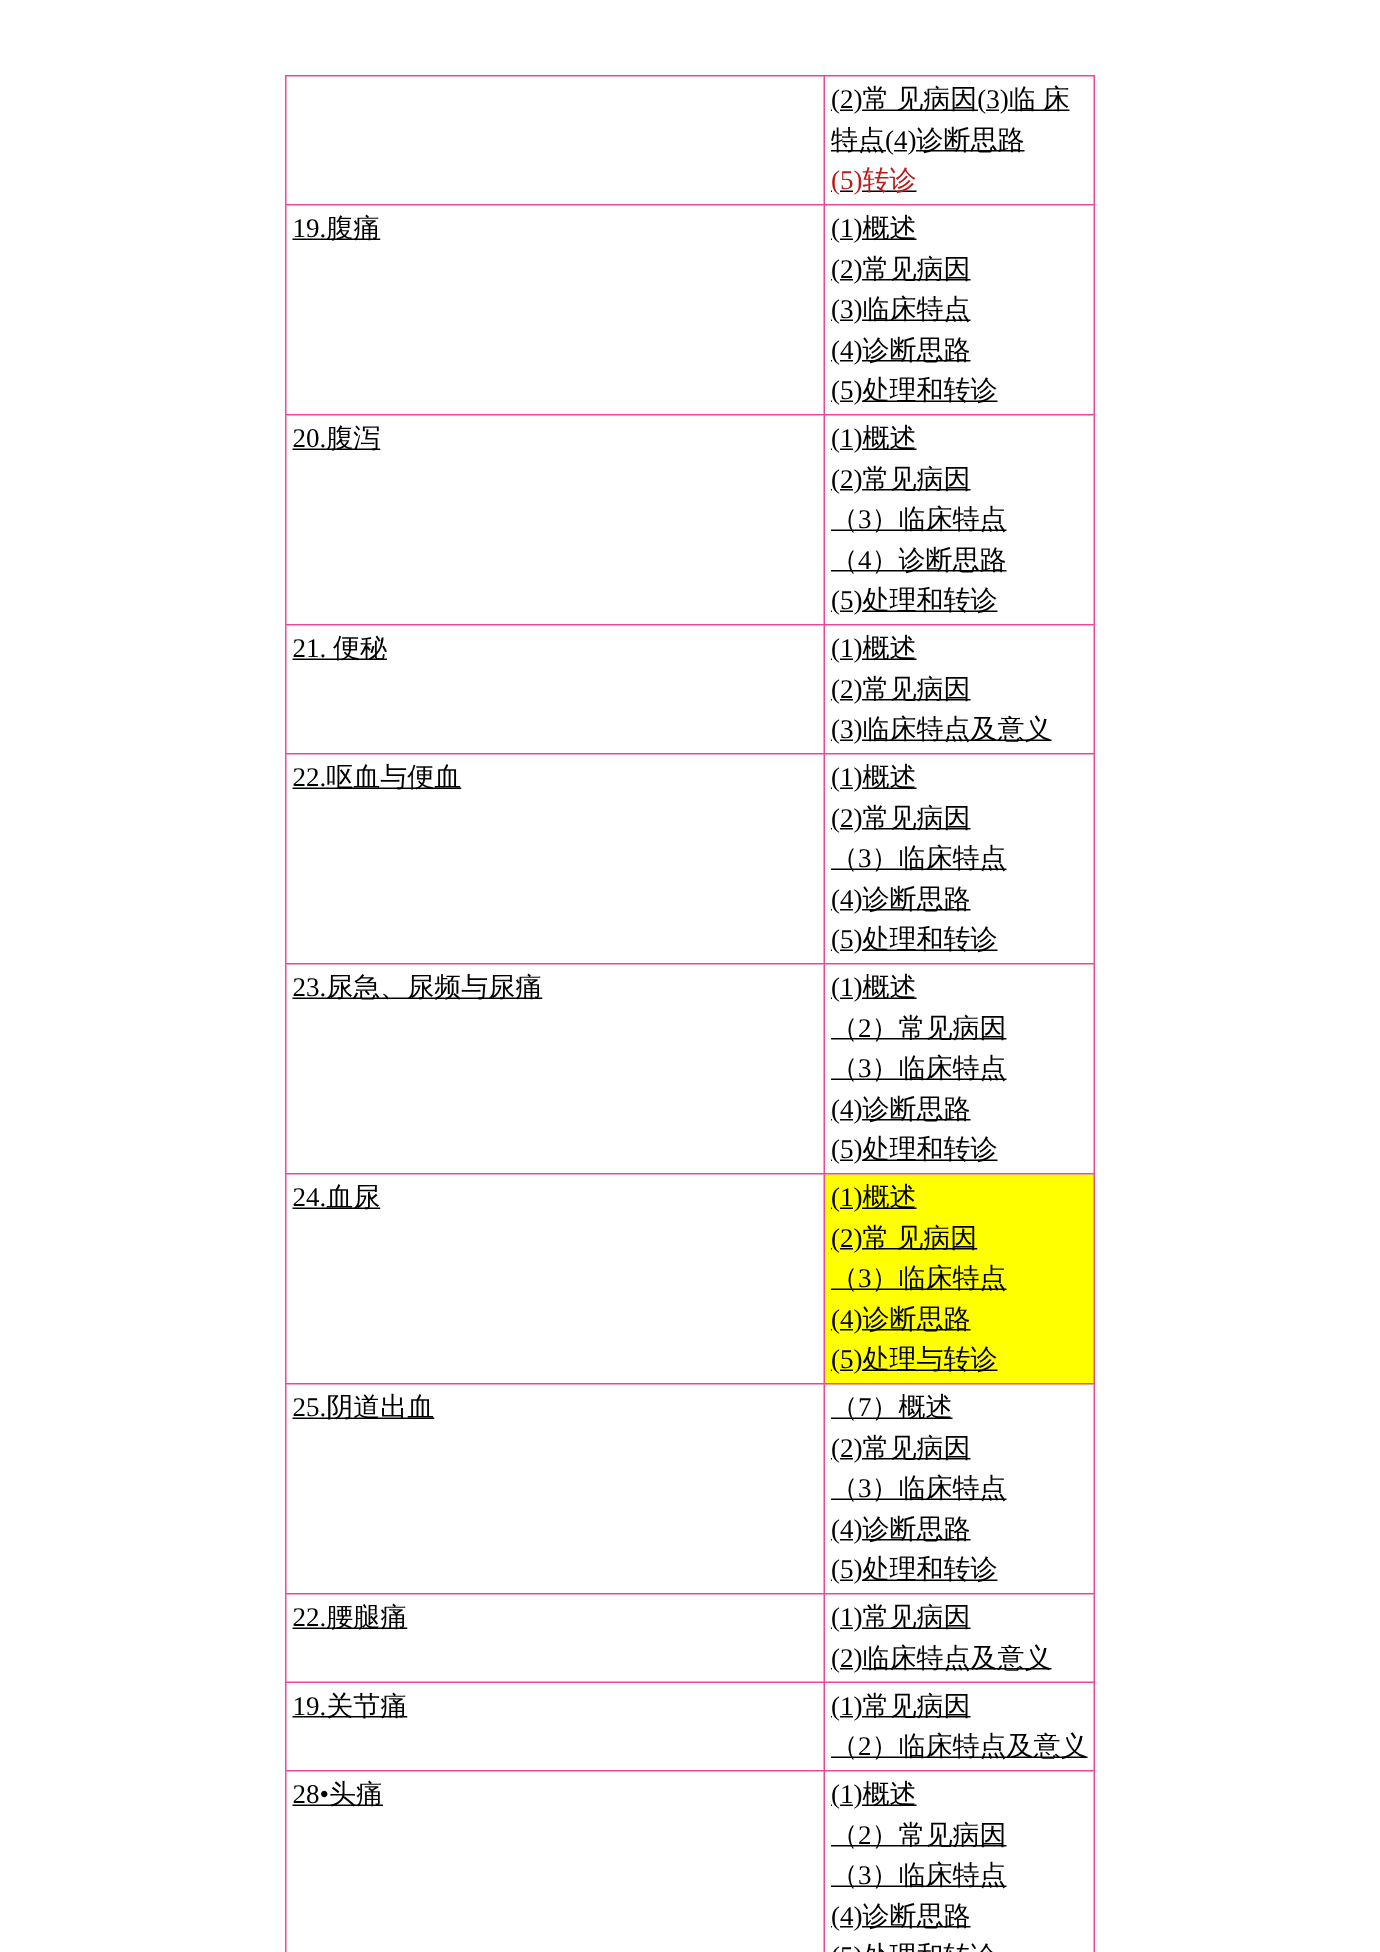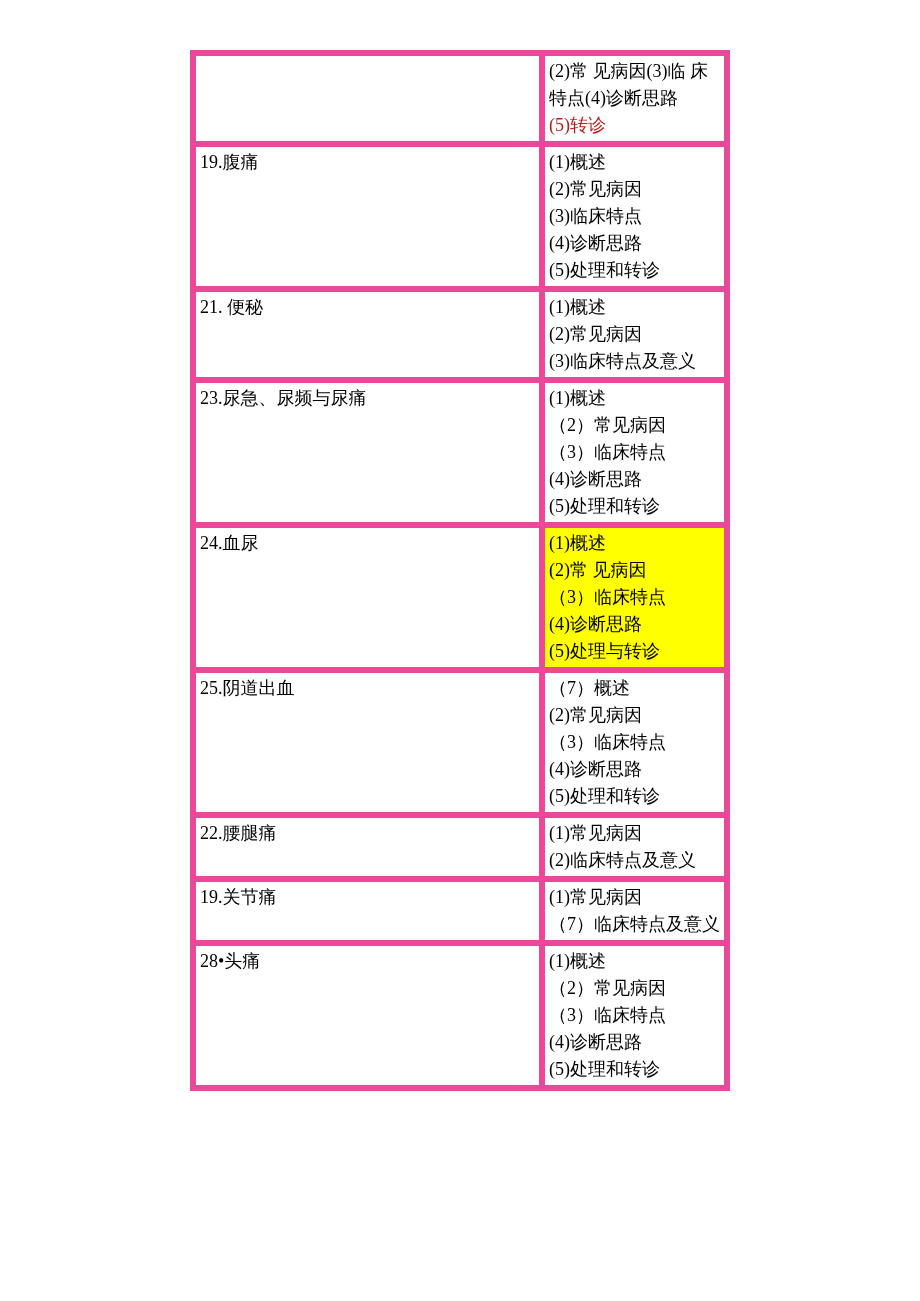--- a/index.html
+++ b/index.html
@@ -9,23 +9,24 @@
       font-size: 18px;
       line-height: 1.5;
       padding: 50px 0 0 0;
     }
     .table {
       margin: 0 auto;
       width: 540px;
       border-collapse: collapse;
     }
     .table td {
-      border: 6px solid #ec4899;
+      border: 1px solid #ec4899;
       vertical-align: top;
       padding: 2px 4px;
+      text-decoration: underline;
     }
     .col-left { width: 360px; }
     .col-right { width: 180px; }
     .highlight-yellow { background: #ffff00; }
     .red-text { color: #b91c1c; }
     .item-line { display: block; white-space: nowrap; }
     .inline-flow { display: inline; }
   </style>
 </head>
 <body>
@@ -40,25 +41,45 @@
         <td class="col-left">19.腹痛</td>
         <td class="col-right">
           <span class="item-line">(1)概述</span>
           <span class="item-line">(2)常见病因</span>
           <span class="item-line">(3)临床特点</span>
           <span class="item-line">(4)诊断思路</span>
           <span class="item-line">(5)处理和转诊</span>
         </td>
       </tr>
       <tr>
+        <td class="col-left">20.腹泻</td>
+        <td class="col-right">
+          <span class="item-line">(1)概述</span>
+          <span class="item-line">(2)常见病因</span>
+          <span class="item-line">（3）临床特点</span>
+          <span class="item-line">（4）诊断思路</span>
+          <span class="item-line">(5)处理和转诊</span>
+        </td>
+      </tr>
+      <tr>
         <td class="col-left">21. 便秘</td>
         <td class="col-right">
           <span class="item-line">(1)概述</span>
           <span class="item-line">(2)常见病因</span>
           <span class="item-line">(3)临床特点及意义</span>
+        </td>
+      </tr>
+      <tr>
+        <td class="col-left">22.呕血与便血</td>
+        <td class="col-right">
+          <span class="item-line">(1)概述</span>
+          <span class="item-line">(2)常见病因</span>
+          <span class="item-line">（3）临床特点</span>
+          <span class="item-line">(4)诊断思路</span>
+          <span class="item-line">(5)处理和转诊</span>
         </td>
       </tr>
       <tr>
         <td class="col-left">23.尿急、尿频与尿痛</td>
         <td class="col-right">
           <span class="item-line">(1)概述</span>
           <span class="item-line">（2）常见病因</span>
           <span class="item-line">（3）临床特点</span>
           <span class="item-line">(4)诊断思路</span>
           <span class="item-line">(5)处理和转诊</span>
@@ -88,21 +109,21 @@
         <td class="col-left">22.腰腿痛</td>
         <td class="col-right">
           <span class="item-line">(1)常见病因</span>
           <span class="item-line">(2)临床特点及意义</span>
         </td>
       </tr>
       <tr>
         <td class="col-left">19.关节痛</td>
         <td class="col-right">
           <span class="item-line">(1)常见病因</span>
-          <span class="item-line">（7）临床特点及意义</span>
+          <span class="item-line">（2）临床特点及意义</span>
         </td>
       </tr>
       <tr>
         <td class="col-left">28•头痛</td>
         <td class="col-right">
           <span class="item-line">(1)概述</span>
           <span class="item-line">（2）常见病因</span>
           <span class="item-line">（3）临床特点</span>
           <span class="item-line">(4)诊断思路</span>
           <span class="item-line">(5)处理和转诊</span>

